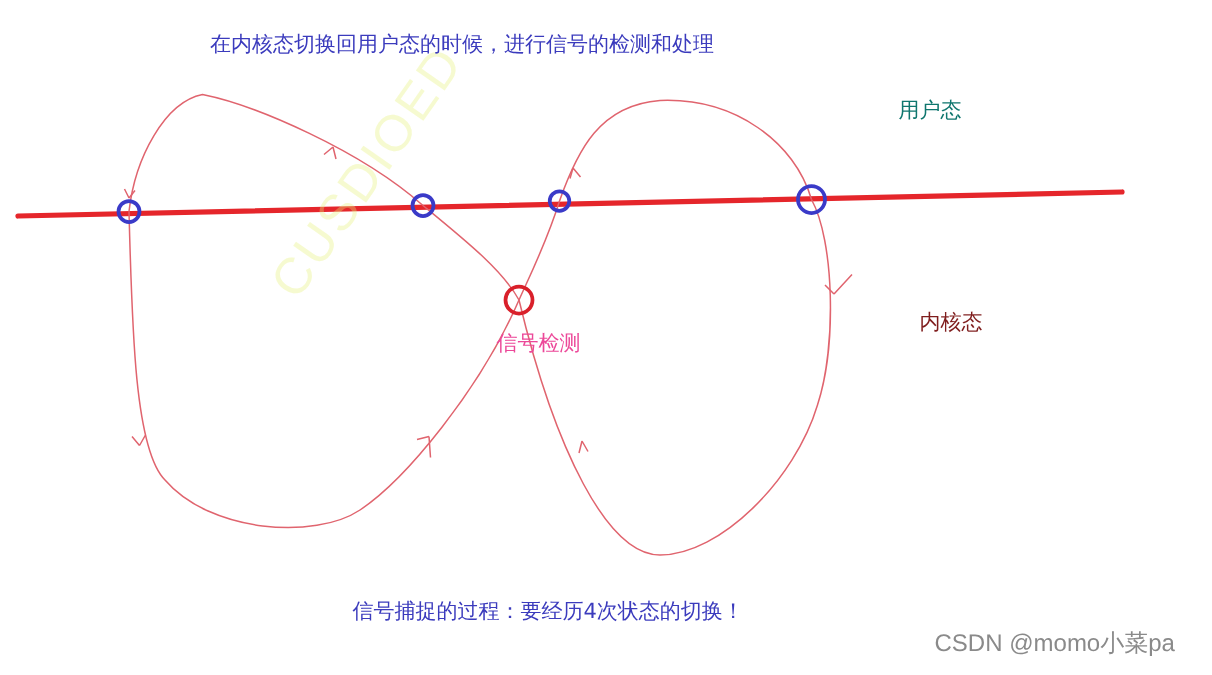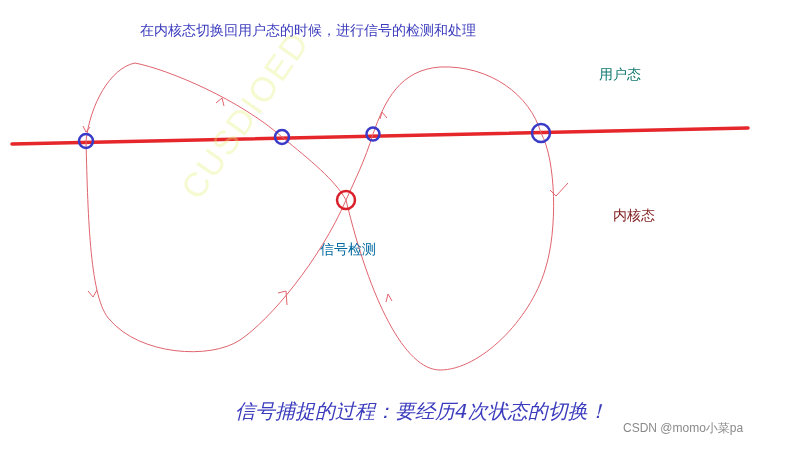--- a/index.html
+++ b/index.html
@@ -33,34 +33,32 @@
       left: 599px; top: 67px;
       font-size: 14px;
       color: #0f766e;
     }
     .kernel-mode {
       left: 613px; top: 208px;
       font-size: 14px;
       color: #7f1d1d;
     }
     .signal-check {
-      left: 320px; top: 222px;
+      left: 331px; top: 222px;
       font-size: 14px;
-      color: #0369a1;
-      margin-top: 20px;
+      color: #ec4899;
     }
     .title-bottom {
       left: 235px; top: 401px;
-      font-size: 20px;
+      font-size: 14px;
       color: #3b3bbd;
-      font-style: italic;
     }
     .footer-watermark {
       left: 623px; top: 422px;
-      font-size: 12px;
+      font-size: 16px;
       color: #8a8a8a;
       font-family: "Liberation Sans", sans-serif;
     }
     .faint-watermark {
       left: 175px; top: 185px;
       font-size: 34px;
       color: rgba(230, 240, 120, 0.35);
       transform: rotate(-55deg);
       transform-origin: left top;
       font-family: "Liberation Sans", sans-serif;

